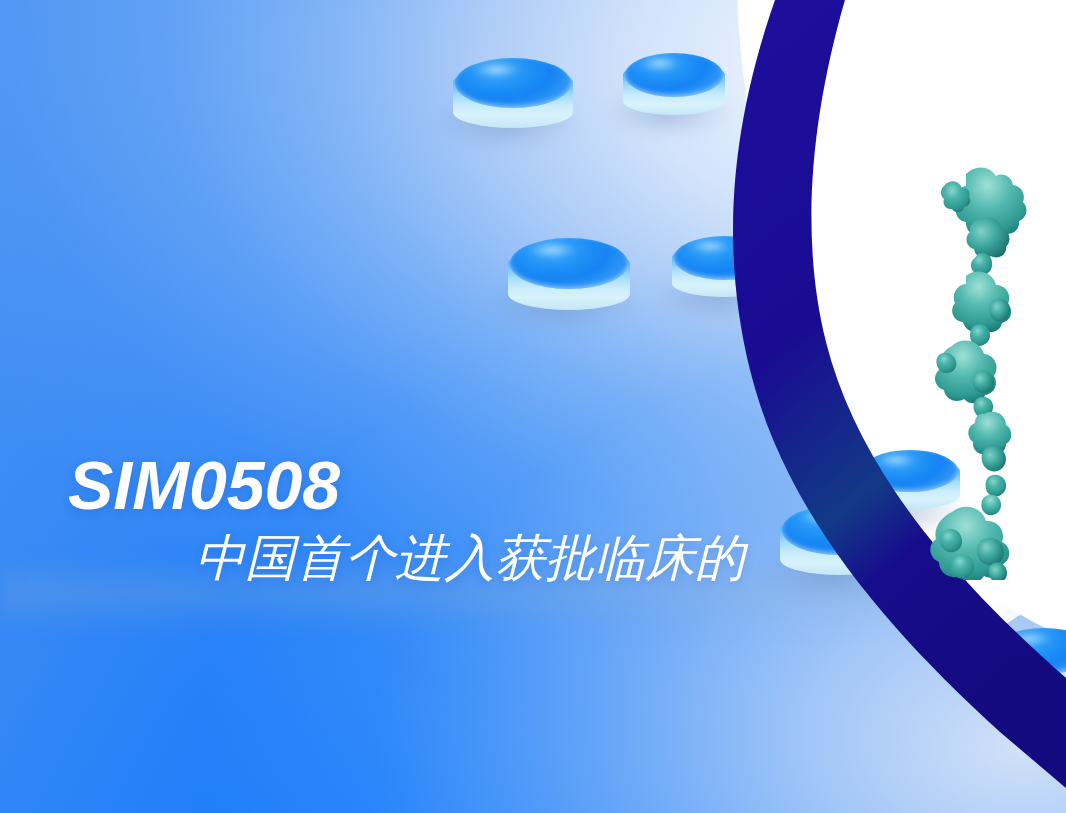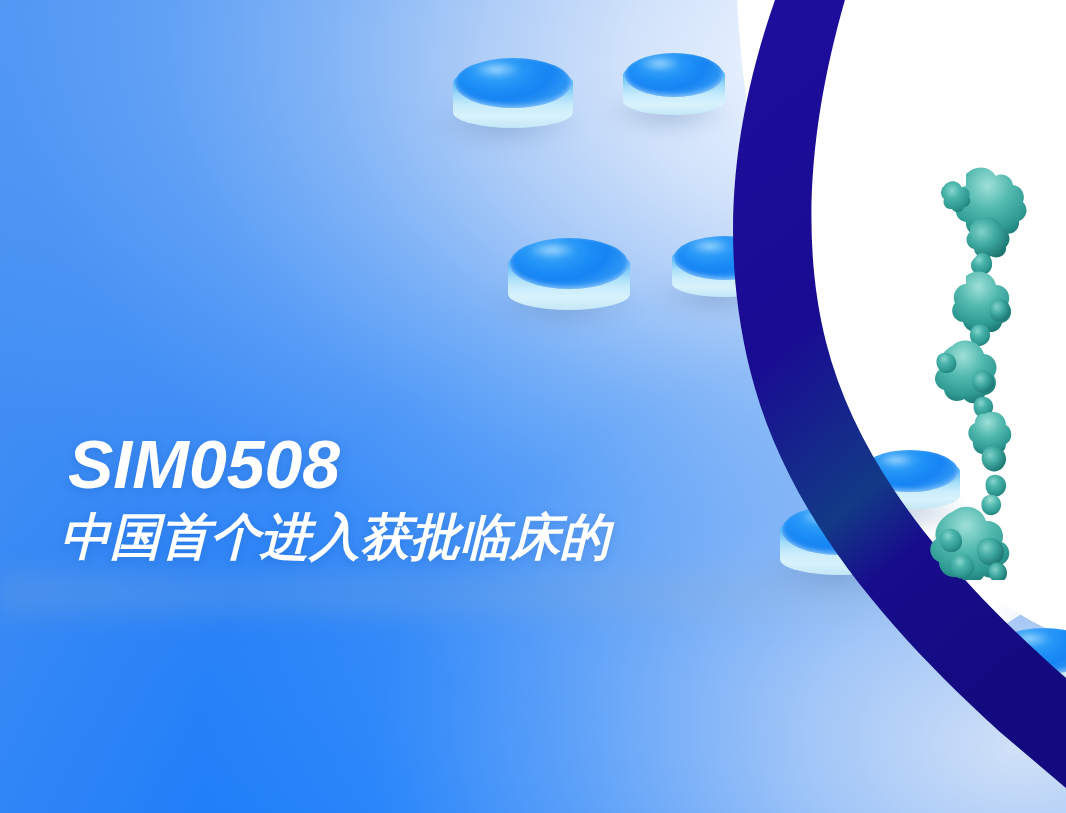--- a/index.html
+++ b/index.html
@@ -164,42 +164,43 @@
     left: 890px;
     top: 160px;
     width: 190px;
     height: 420px;
   }
 
   
   .text-block {
     position: absolute;
     left: 60px;
-    top: 430px;
+    top: 451px;
     width: 820px;
     color: #ffffff;
   }
   .title {
     font-size: 68px;
     font-weight: bold;
     font-style: italic;
     line-height: 1.0;
     letter-spacing: 0px;
     margin: 0 0 10px 8px;
     text-shadow: 0 2px 10px rgba(10,70,160,0.22);
     white-space: nowrap;
   }
   .subtitle {
     font-size: 50px;
     font-style: italic;
-    font-weight: 700;
+    font-weight: 400;
     line-height: 1.16;
     margin: 0 0 0 0;
     text-shadow: 0 2px 10px rgba(10,70,160,0.20);
     white-space: nowrap;
+    text-align: center;
   }
   .subtitle .line {
     display: block;
   }
 </style>
 </head>
 <body>
 
 <div id="poster">
 

